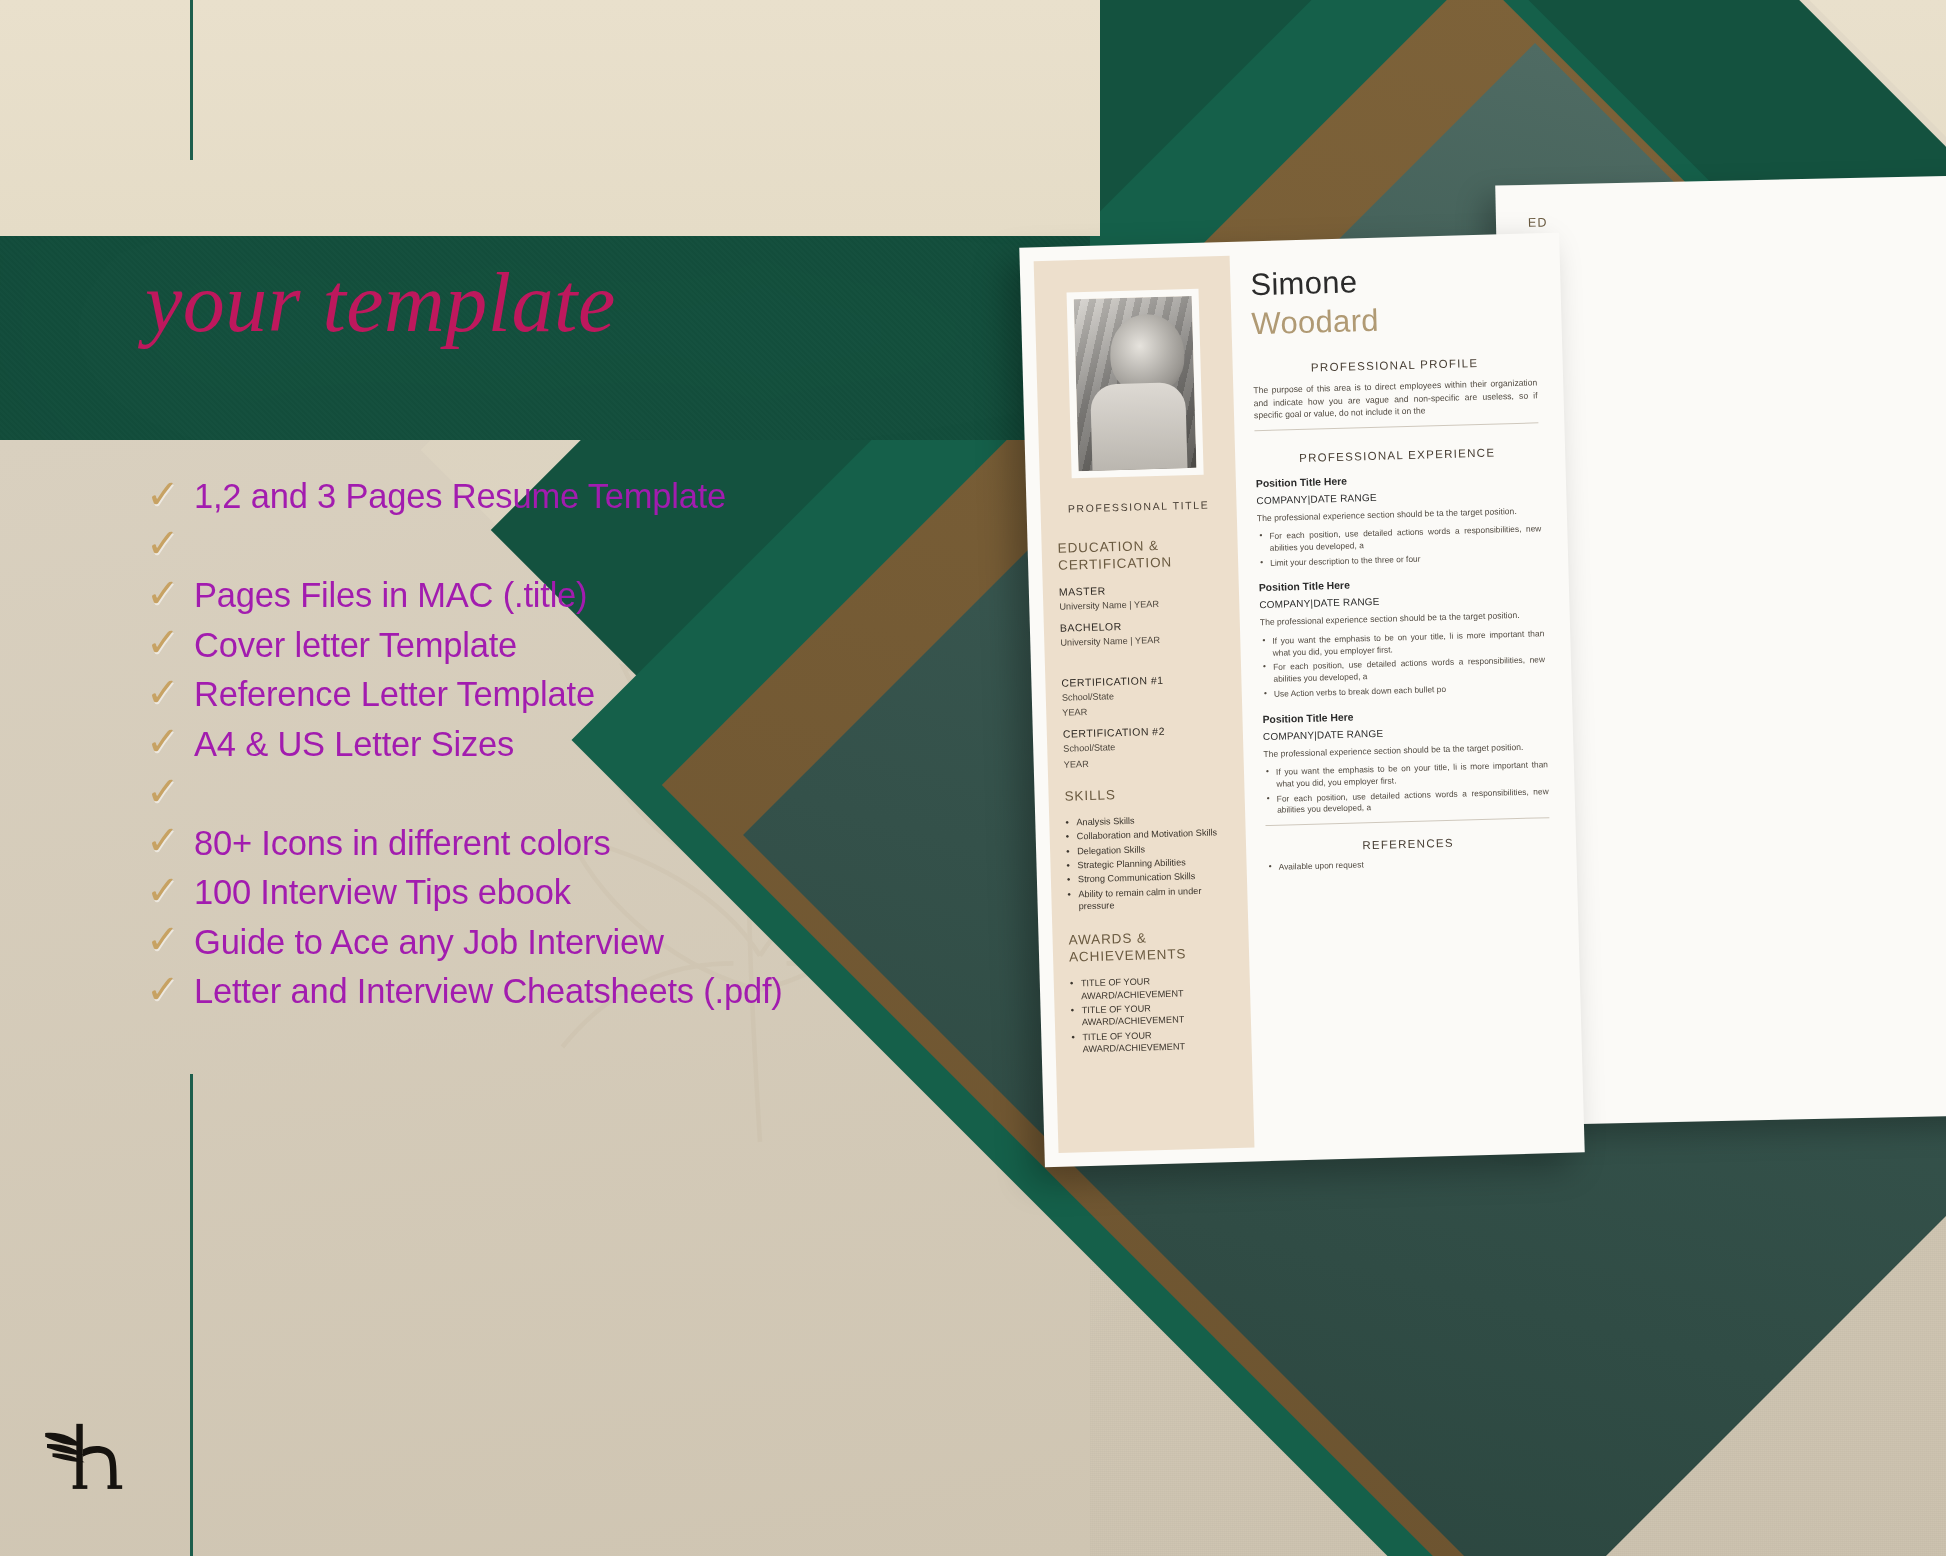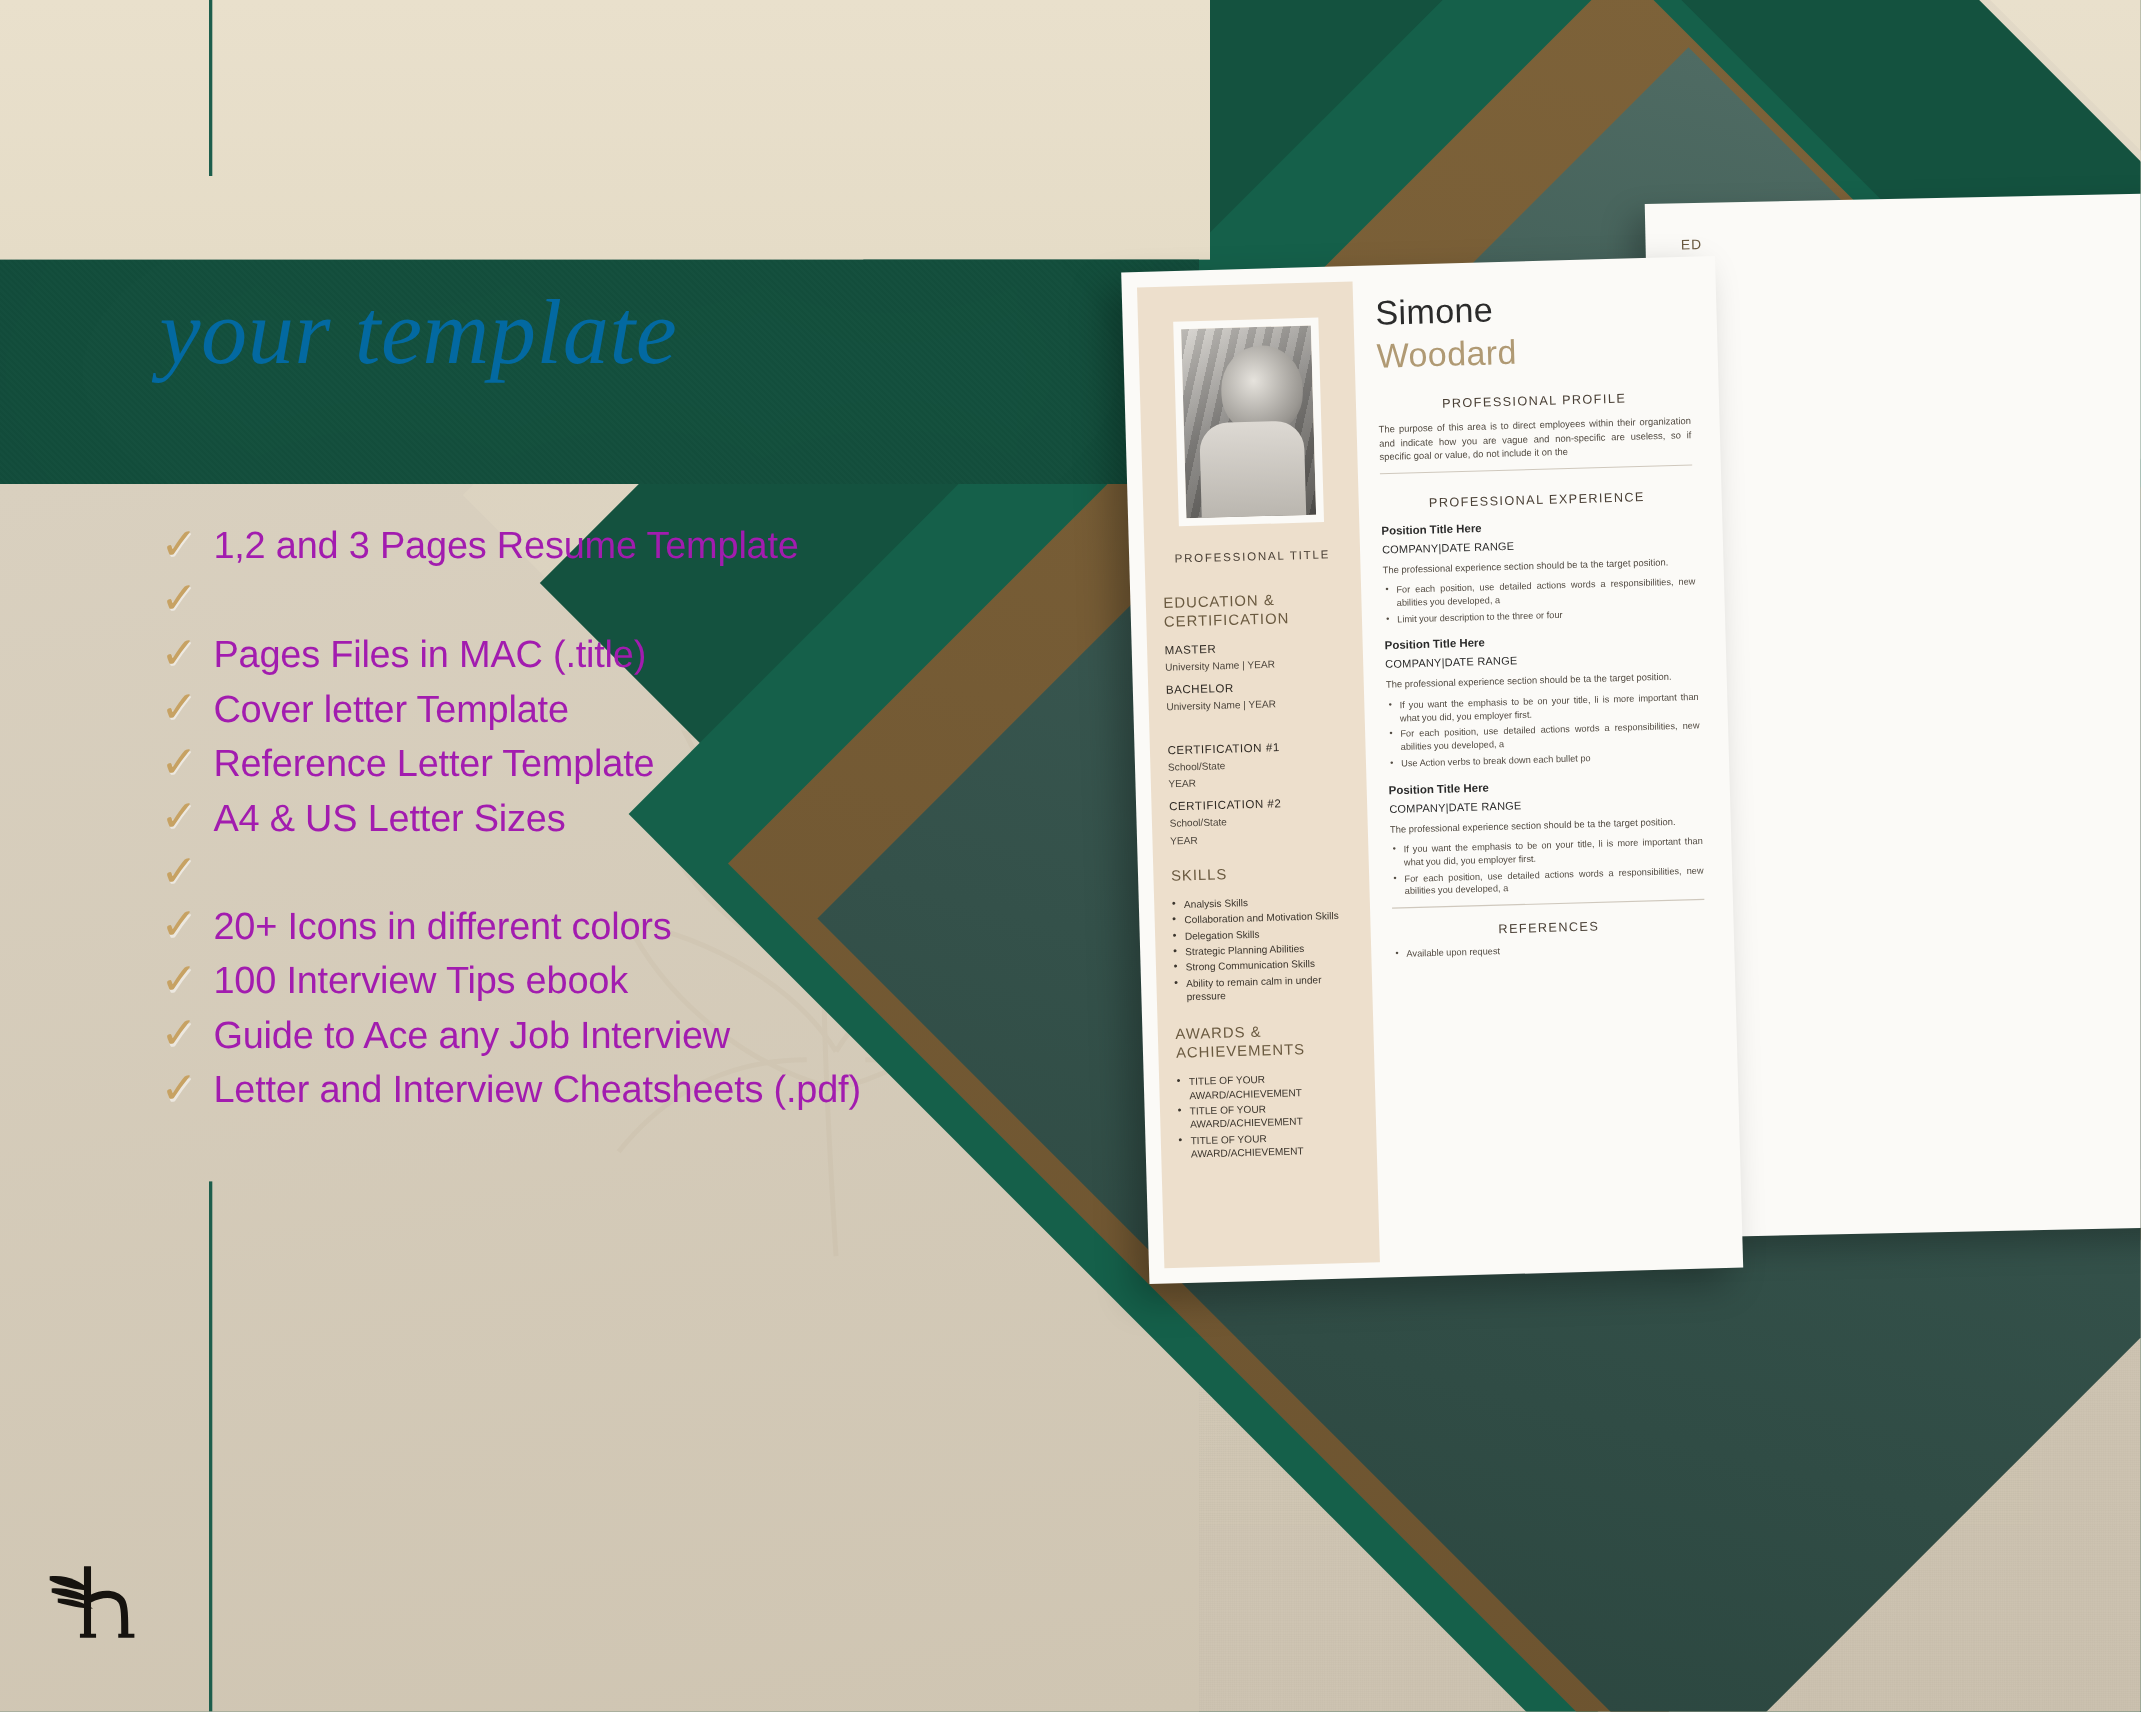--- a/index.html
+++ b/index.html
@@ -88,21 +88,21 @@
   }
   .chev-photo{
     left:975px; top:275px; width:1120px; height:1120px;
     background:linear-gradient(150deg,#4f6b63,#38564f 40%,#2c4740);
     transform:rotate(45deg);
   }
 
   
   .headline{
     position:absolute; left:145px; top:262px; width:900px;
-    color:#0369a1;
+    color:#be185d;
     font-family:"Liberation Serif", serif;
     font-style:italic;
     font-size:84px;
     line-height:.97;
     letter-spacing:.5px;
     z-index:6;
   }
   .headline .l2{ display:block; }
 
   
@@ -297,21 +297,21 @@
     </div>
     <div class="check-row">
       <span class="check-mark">✓</span>
       <span class="check-label">A4 &amp; US Letter Sizes</span>
     </div>
     <div class="check-row">
       <span class="check-mark">✓</span>
     </div>
     <div class="check-row">
       <span class="check-mark">✓</span>
-      <span class="check-label">20+ Icons in different colors</span>
+      <span class="check-label">80+ Icons in different colors</span>
     </div>
     <div class="check-row">
       <span class="check-mark">✓</span>
       <span class="check-label">100 Interview Tips ebook</span>
     </div>
     <div class="check-row">
       <span class="check-mark">✓</span>
       <span class="check-label">Guide to Ace any Job Interview</span>
     </div>
     <div class="check-row">

